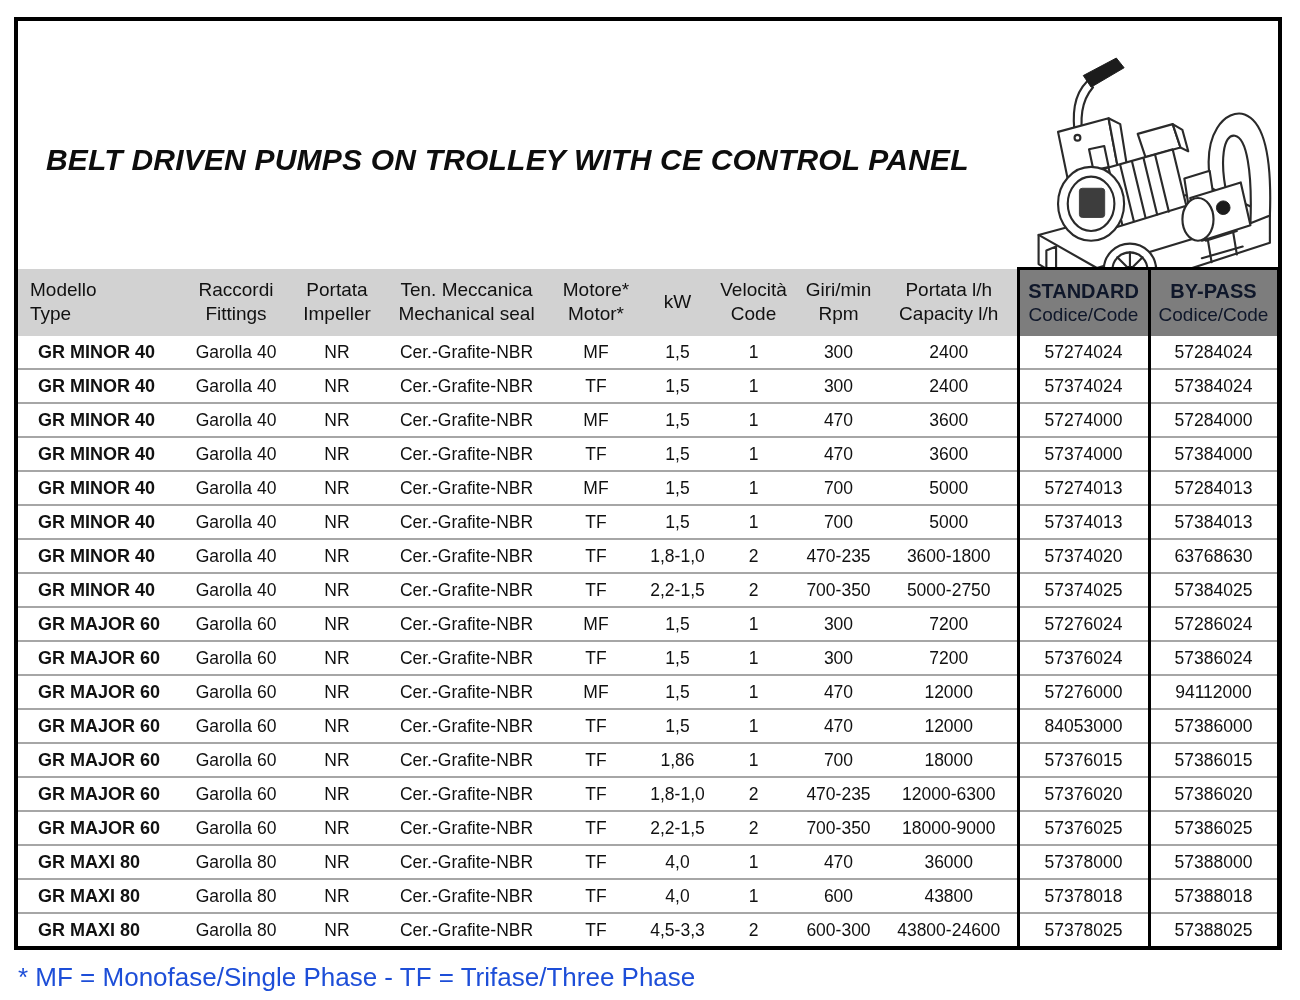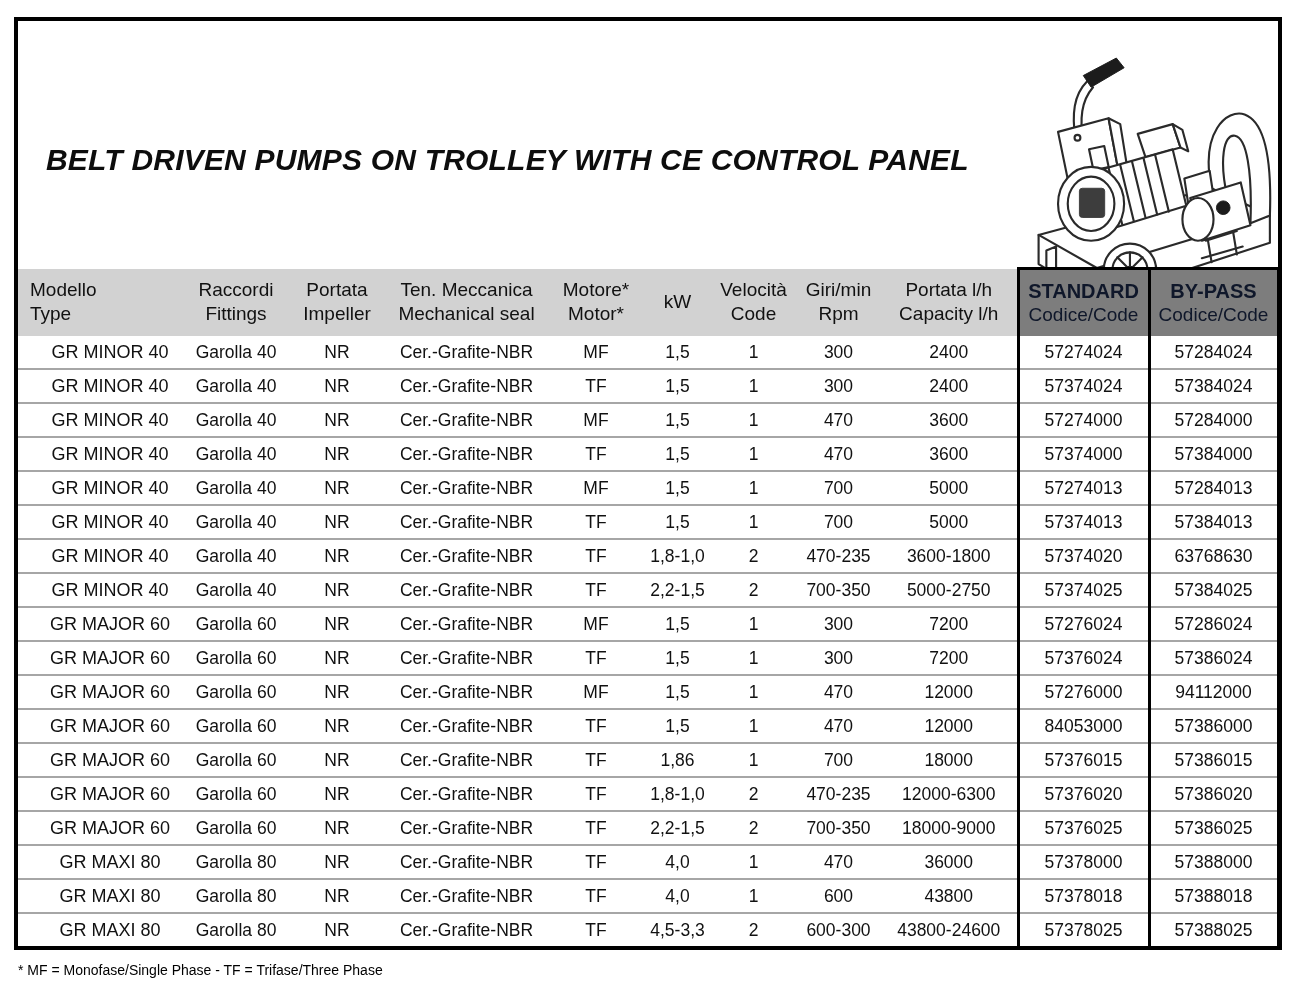--- a/index.html
+++ b/index.html
@@ -43,25 +43,25 @@
   thead th.dark .l1 { font-weight:bold; font-size:20px; }
   td.dark-col, th.dark-col-l { border-left:3px solid #000; }
   td.dark-col-r, th.dark-col-r { border-right:3px solid #000; }
   tbody td {
     height:30px; text-align:center; vertical-align:middle;
     border-bottom:2px solid #a6a6a6; background:#fff;
     white-space:nowrap; overflow:hidden;
   }
   tbody tr:last-child td { border-bottom:none; }
   tbody td:first-child {
-    text-align:center; padding-left:20px; font-weight:normal; font-size:18px;
+    text-align:left; padding-left:20px; font-weight:bold; font-size:18px;
   }
   .footnote {
     position:absolute; left:18px; top:962px;
-    font-size:14px; color:#000000;
+    font-size:26px; color:#1d4ed8;
   }
   svg .ln { fill:none; stroke:#2a2a2a; stroke-width:2.2; stroke-linejoin:round; stroke-linecap:round; }
   svg .fw { fill:#ffffff; stroke:#2a2a2a; stroke-width:2.2; stroke-linejoin:round; }
   svg .fd { fill:#1c1c1c; stroke:#1c1c1c; }
 </style>
 </head>
 <body>
 
 <div class="page">
   <div class="frame">

